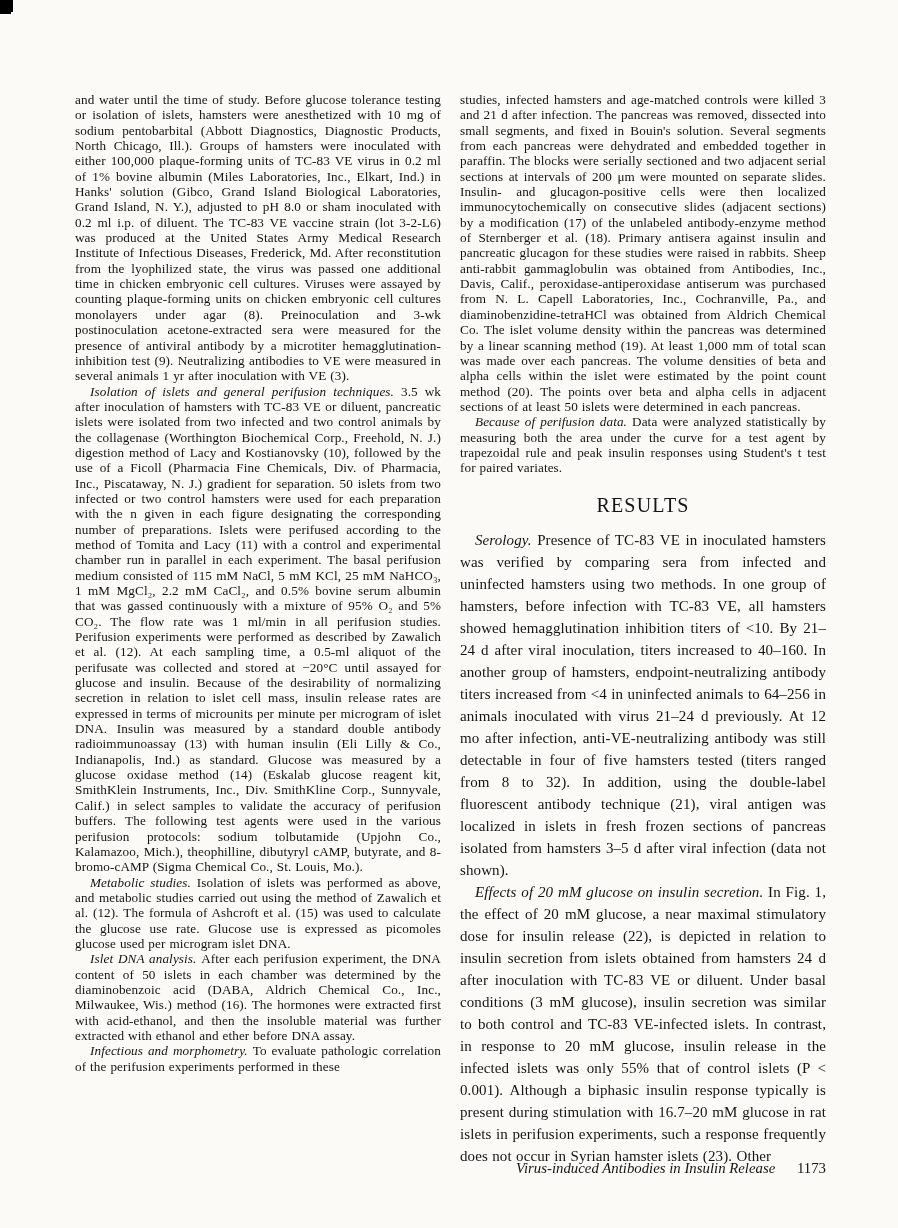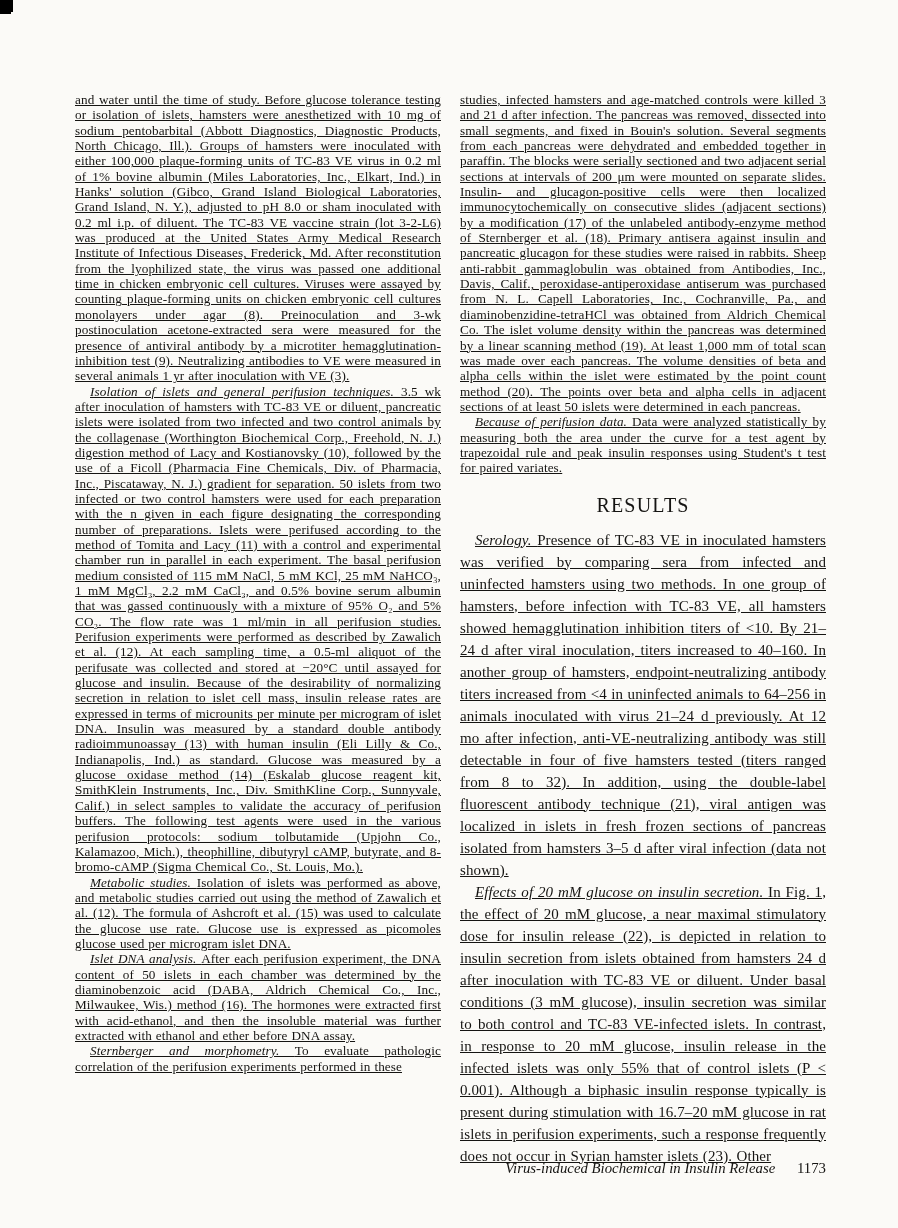--- a/index.html
+++ b/index.html
@@ -19,21 +19,20 @@
     left: 75px;
     right: 72px;
   }
   .columns { display: flex; gap: 19px; }
   .col { flex: 1; min-width: 0; }
   p.para {
     margin: 0;
     text-align: justify;
     letter-spacing: 0.1px;
     word-spacing: 0.5px;
-    text-decoration: underline;
   }
   p.methods { font-size: 13.2px; line-height: 15.35px; }
   p.results { font-size: 15px; line-height: 22px; }
   p.indent { text-indent: 15px; }
   .lead { font-style: italic; }
   h2.section-heading {
     font-weight: normal;
     font-size: 20px;
     letter-spacing: 1.2px;
     text-align: center;
@@ -55,28 +54,28 @@
 <div class="scan-mark" style="left:0; top:8; width:11px; height:14px;"></div>
 <div class="scan-mark" style="left:0; top:38; width:13px; height:12px;"></div>
 
 <div class="content">
   <div class="columns">
     <div class="col" id="col-left">
         <p class="para methods">and water until the time of study. Before glucose tolerance testing or isolation of islets, hamsters were anesthetized with 10 mg of sodium pentobarbital (Abbott Diagnostics, Diagnostic Products, North Chicago, Ill.). Groups of hamsters were inoculated with either 100,000 plaque-forming units of TC-83 VE virus in 0.2 ml of 1% bovine albumin (Miles Laboratories, Inc., Elkart, Ind.) in Hanks' solution (Gibco, Grand Island Biological Laboratories, Grand Island, N. Y.), adjusted to pH 8.0 or sham inoculated with 0.2 ml i.p. of diluent. The TC-83 VE vaccine strain (lot 3-2-L6) was produced at the United States Army Medical Research Institute of Infectious Diseases, Frederick, Md. After reconstitution from the lyophilized state, the virus was passed one additional time in chicken embryonic cell cultures. Viruses were assayed by counting plaque-forming units on chicken embryonic cell cultures monolayers under agar (8). Preinoculation and 3-wk postinoculation acetone-extracted sera were measured for the presence of antiviral antibody by a microtiter hemagglutination-inhibition test (9). Neutralizing antibodies to VE were measured in several animals 1 yr after inoculation with VE (3).</p>
         <p class="para methods indent"><span class="lead">Isolation of islets and general perifusion techniques. </span>3.5 wk after inoculation of hamsters with TC-83 VE or diluent, pancreatic islets were isolated from two infected and two control animals by the collagenase (Worthington Biochemical Corp., Freehold, N. J.) digestion method of Lacy and Kostianovsky (10), followed by the use of a Ficoll (Pharmacia Fine Chemicals, Div. of Pharmacia, Inc., Piscataway, N. J.) gradient for separation. 50 islets from two infected or two control hamsters were used for each preparation with the n given in each figure designating the corresponding number of preparations. Islets were perifused according to the method of Tomita and Lacy (11) with a control and experimental chamber run in parallel in each experiment. The basal perifusion medium consisted of 115 mM NaCl, 5 mM KCl, 25 mM NaHCO₃, 1 mM MgCl₂, 2.2 mM CaCl₂, and 0.5% bovine serum albumin that was gassed continuously with a mixture of 95% O₂ and 5% CO₂. The flow rate was 1 ml/min in all perifusion studies. Perifusion experiments were performed as described by Zawalich et al. (12). At each sampling time, a 0.5-ml aliquot of the perifusate was collected and stored at −20°C until assayed for glucose and insulin. Because of the desirability of normalizing secretion in relation to islet cell mass, insulin release rates are expressed in terms of microunits per minute per microgram of islet DNA. Insulin was measured by a standard double antibody radioimmunoassay (13) with human insulin (Eli Lilly &amp; Co., Indianapolis, Ind.) as standard. Glucose was measured by a glucose oxidase method (14) (Eskalab glucose reagent kit, SmithKlein Instruments, Inc., Div. SmithKline Corp., Sunnyvale, Calif.) in select samples to validate the accuracy of perifusion buffers. The following test agents were used in the various perifusion protocols: sodium tolbutamide (Upjohn Co., Kalamazoo, Mich.), theophilline, dibutyryl cAMP, butyrate, and 8-bromo-cAMP (Sigma Chemical Co., St. Louis, Mo.).</p>
         <p class="para methods indent"><span class="lead">Metabolic studies. </span>Isolation of islets was performed as above, and metabolic studies carried out using the method of Zawalich et al. (12). The formula of Ashcroft et al. (15) was used to calculate the glucose use rate. Glucose use is expressed as picomoles glucose used per microgram islet DNA.</p>
         <p class="para methods indent"><span class="lead">Islet DNA analysis. </span>After each perifusion experiment, the DNA content of 50 islets in each chamber was determined by the diaminobenzoic acid (DABA, Aldrich Chemical Co., Inc., Milwaukee, Wis.) method (16). The hormones were extracted first with acid-ethanol, and then the insoluble material was further extracted with ethanol and ether before DNA assay.</p>
-        <p class="para methods indent"><span class="lead">Sternberger and morphometry. </span>To evaluate pathologic correlation of the perifusion experiments performed in these</p>
+        <p class="para methods indent"><span class="lead">Infectious and morphometry. </span>To evaluate pathologic correlation of the perifusion experiments performed in these</p>
       </div>
     <div class="col" id="col-right">
         <p class="para methods">studies, infected hamsters and age-matched controls were killed 3 and 21 d after infection. The pancreas was removed, dissected into small segments, and fixed in Bouin's solution. Several segments from each pancreas were dehydrated and embedded together in paraffin. The blocks were serially sectioned and two adjacent serial sections at intervals of 200 μm were mounted on separate slides. Insulin- and glucagon-positive cells were then localized immunocytochemically on consecutive slides (adjacent sections) by a modification (17) of the unlabeled antibody-enzyme method of Sternberger et al. (18). Primary antisera against insulin and pancreatic glucagon for these studies were raised in rabbits. Sheep anti-rabbit gammaglobulin was obtained from Antibodies, Inc., Davis, Calif., peroxidase-antiperoxidase antiserum was purchased from N. L. Capell Laboratories, Inc., Cochranville, Pa., and diaminobenzidine-tetraHCl was obtained from Aldrich Chemical Co. The islet volume density within the pancreas was determined by a linear scanning method (19). At least 1,000 mm of total scan was made over each pancreas. The volume densities of beta and alpha cells within the islet were estimated by the point count method (20). The points over beta and alpha cells in adjacent sections of at least 50 islets were determined in each pancreas.</p>
         <p class="para methods indent"><span class="lead">Because of perifusion data. </span>Data were analyzed statistically by measuring both the area under the curve for a test agent by trapezoidal rule and peak insulin responses using Student's t test for paired variates.</p>
         <h2 class="section-heading">RESULTS</h2>
         <p class="para results indent"><span class="lead">Serology. </span>Presence of TC-83 VE in inoculated hamsters was verified by comparing sera from infected and uninfected hamsters using two methods. In one group of hamsters, before infection with TC-83 VE, all hamsters showed hemagglutination inhibition titers of &lt;10. By 21–24 d after viral inoculation, titers increased to 40–160. In another group of hamsters, endpoint-neutralizing antibody titers increased from &lt;4 in uninfected animals to 64–256 in animals inoculated with virus 21–24 d previously. At 12 mo after infection, anti-VE-neutralizing antibody was still detectable in four of five hamsters tested (titers ranged from 8 to 32). In addition, using the double-label fluorescent antibody technique (21), viral antigen was localized in islets in fresh frozen sections of pancreas isolated from hamsters 3–5 d after viral infection (data not shown).</p>
         <p class="para results indent"><span class="lead">Effects of 20 mM glucose on insulin secretion. </span>In Fig. 1, the effect of 20 mM glucose, a near maximal stimulatory dose for insulin release (22), is depicted in relation to insulin secretion from islets obtained from hamsters 24 d after inoculation with TC-83 VE or diluent. Under basal conditions (3 mM glucose), insulin secretion was similar to both control and TC-83 VE-infected islets. In contrast, in response to 20 mM glucose, insulin release in the infected islets was only 55% that of control islets (P &lt; 0.001). Although a biphasic insulin response typically is present during stimulation with 16.7–20 mM glucose in rat islets in perifusion experiments, such a response frequently does not occur in Syrian hamster islets (23). Other</p>
       </div>
   </div>
 </div>
 
 <div class="footer">
-  <span class="running-title">Virus-induced Biochemical in Insulin Release</span>
+  <span class="running-title">Virus-induced Antibodies in Insulin Release</span>
   <span class="page-number">1173</span>
 </div>
 
 </body></html>

